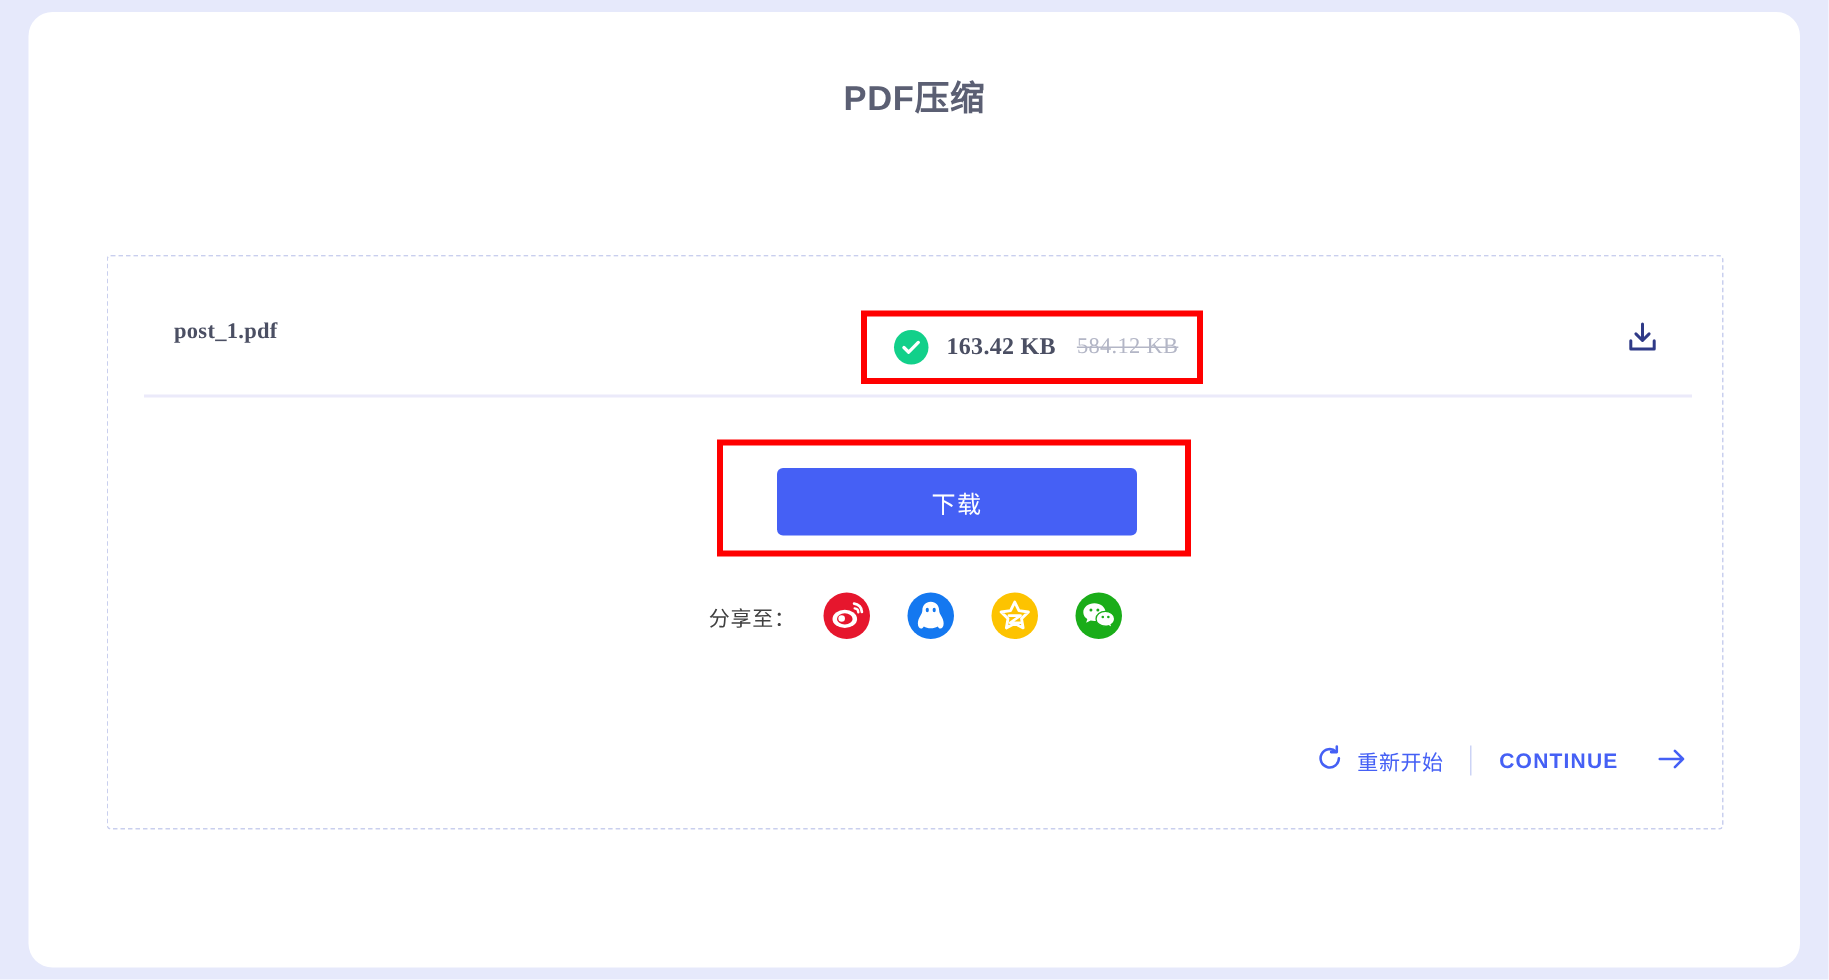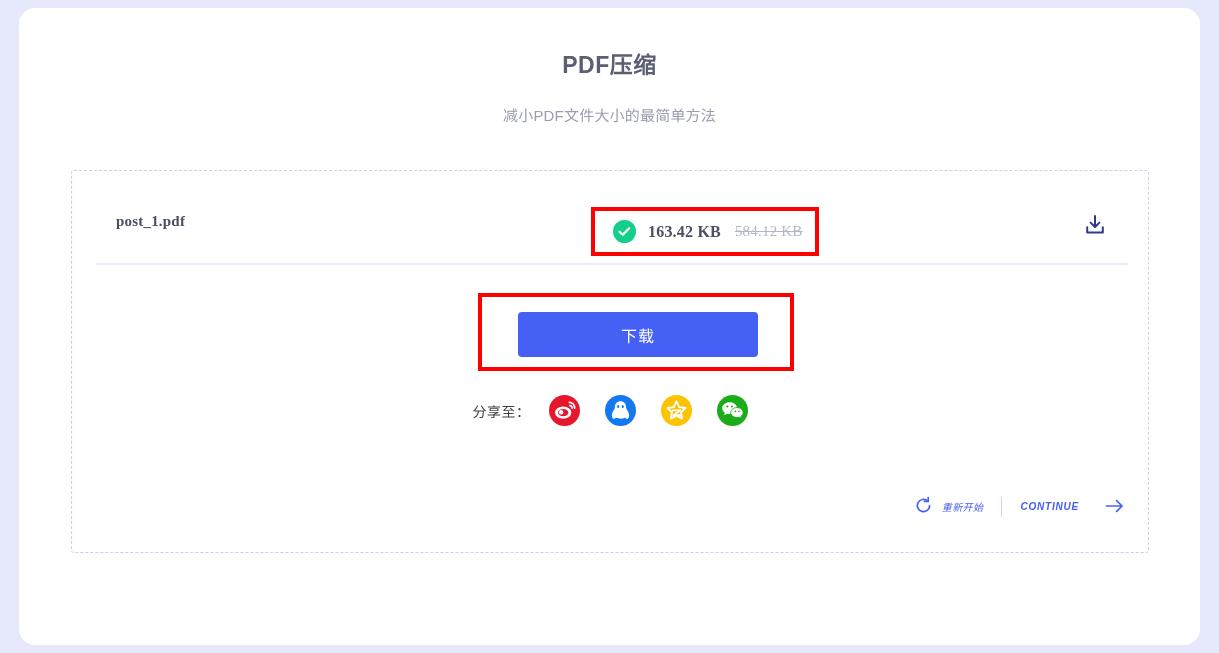--- a/index.html
+++ b/index.html
@@ -85,21 +85,20 @@
 
   
   .size-annotation {
     position: absolute;
     left: 478px;
     top: 20px;
     width: 228px;
     height: 49px;
     border: 4px solid #ff0000;
     background: #ffffff;
-    margin-left: 17px;
   }
 
   .size-inner {
     position: absolute;
     left: 0;
     top: 0;
     right: 0;
     bottom: 0;
     display: flex;
     align-items: center;
@@ -213,23 +212,22 @@
     display: flex;
     align-items: center;
     color: #4560f5;
   }
 
   .restart-btn,
   .continue-btn {
     display: flex;
     align-items: center;
     cursor: pointer;
-    font-size: 10px;
+    font-size: 14px;
     color: #4560f5;
-    font-style: italic;
   }
 
   .restart-btn svg { margin-right: 9px; }
 
   .restart-label { font-weight: 400; letter-spacing: 0.4px; }
 
   .action-divider {
     width: 1px;
     height: 20px;
     background: #ccd3f5;
@@ -267,21 +265,20 @@
   }
 
   .banner-chevron { font-size: 13px; color: #8d90a4; }
 </style>
 </head>
 <body>
 
 <div class="page-card">
 
   <div class="page-title">PDF压缩</div>
-  <div class="page-subtitle">减小PDF文件大小的最简单方法</div>
 
   <div class="file-panel">
 
     <div class="file-row">
 
       <div class="file-name">post_1.pdf</div>
 
       <div class="size-annotation">
         <div class="size-inner">
           <span class="check-badge">

